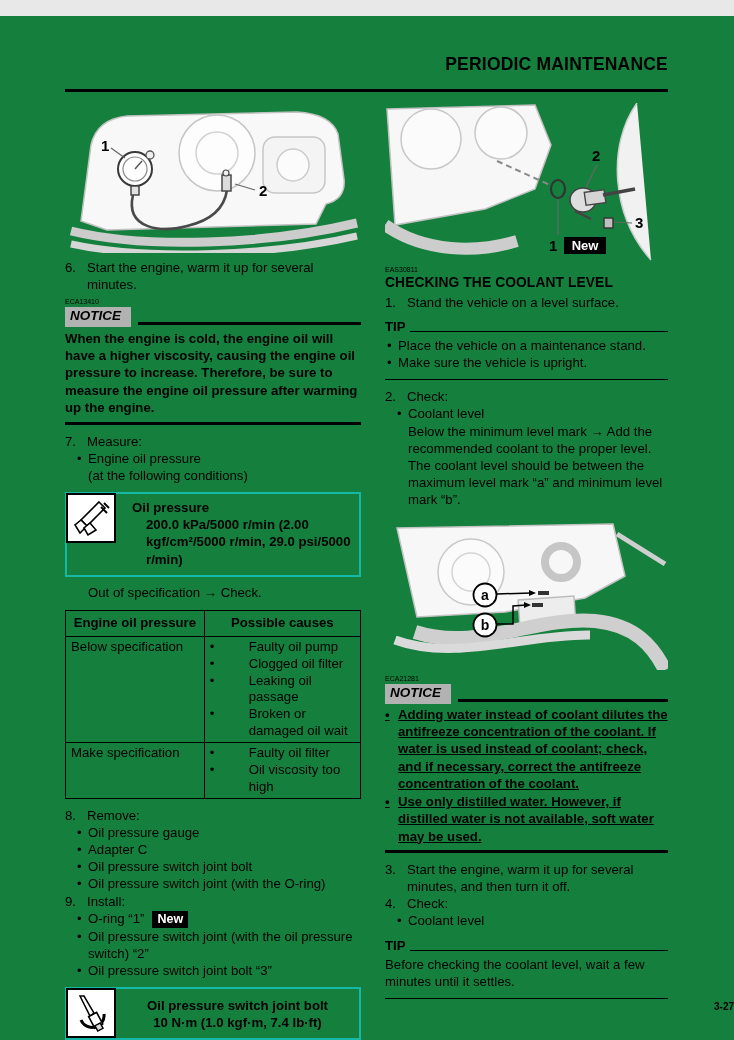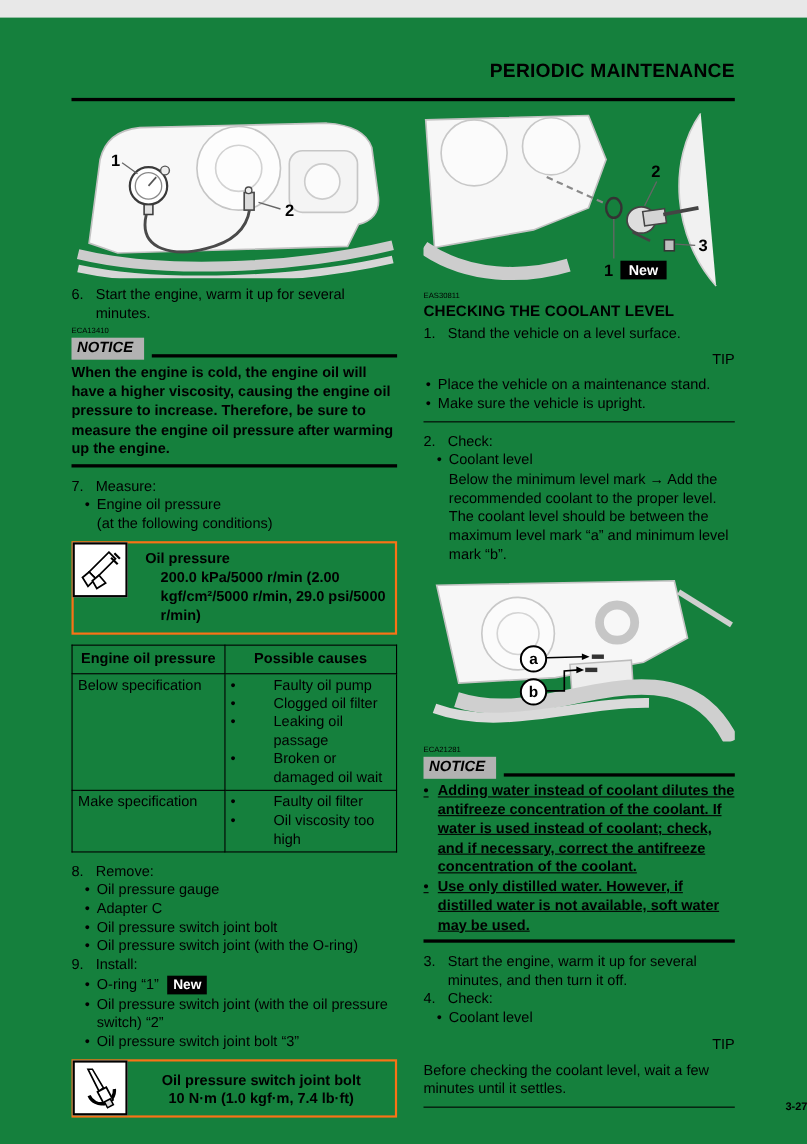--- a/index.html
+++ b/index.html
@@ -32,25 +32,25 @@
   .notice-badge { background:#b2b2b2; font-style:italic; font-weight:bold; font-size:13.5px;
                   padding:0 10px 2px 5px; }
   .notice-rule { flex:1; border-bottom:3px solid #000; margin:0 0 2px 7px; }
   .notice-body { font-weight:bold; margin-top:3px; line-height:1.32; }
   .rule-thick { border-bottom:3px solid #000; margin-top:5px; }
   .nb { display:flex; font-weight:bold; line-height:1.32;text-decoration:underline; }
   .nb .dot { width:13px; flex:none; }
   .nb .dot::before { content:"•"; }
   .nb .btext { flex:1; }
   
-  .tip-row { display:flex; align-items:flex-end; font-weight:normal; margin-top:7px;flex-direction:column; }
+  .tip-row { display:flex; align-items:flex-end; font-weight:bold; margin-top:7px; }
   .tip-rule { flex:1; border-bottom:1.5px solid #000; margin:0 0 3px 4px; }
   .tip-end { border-bottom:1.5px solid #000; margin-top:8px; }
   
-  .specbox { border:2px solid #f97316; display:flex; margin-top:8px; }
+  .specbox { border:2px solid #14b8a6; display:flex; margin-top:8px; }
   .iconbox { width:50px; height:50px; border:2px solid #000; flex:none;
              margin:-1px 0 0 -1px; background:#fff; display:flex; align-items:center; justify-content:center; }
   .spectext { flex:1; padding:5px 6px 7px 16px; font-weight:bold; }
   .spec-val { margin-left:14px; }
   .outspec { margin:7px 0 0 23px; }
   .tq-text { flex:1; align-self:center; text-align:center; font-weight:bold; padding:4px 4px; }
   
   table.ptable { border-collapse:collapse; width:100%; margin-top:9px; }
   .ptable th, .ptable td { border:1.6px solid #000; padding:2px 5px; vertical-align:top;
                            font-size:13.2px; line-height:1.28; }
@@ -137,20 +137,21 @@
             <line x1="30" y1="9" x2="36" y2="15" stroke="#000" stroke-width="2"></line>
             <line x1="33" y1="5" x2="38" y2="10" stroke="#000" stroke-width="2"></line>
           </svg>
         </div>
         <div class="spectext">
           <div>Oil pressure</div>
           <div class="spec-val">200.0 kPa/5000 r/min (2.00 kgf/cm²/5000 r/min, 29.0 psi/5000 r/min)</div>
         </div>
       </div>
 
+      <div class="outspec">Out of specification → Check.</div>
 
       <table class="ptable">
         <thead>
           <tr>
             <th>Engine oil pressure</th>
             <th>Possible causes</th>
           </tr>
         </thead>
         <tbody>
           <tr>

